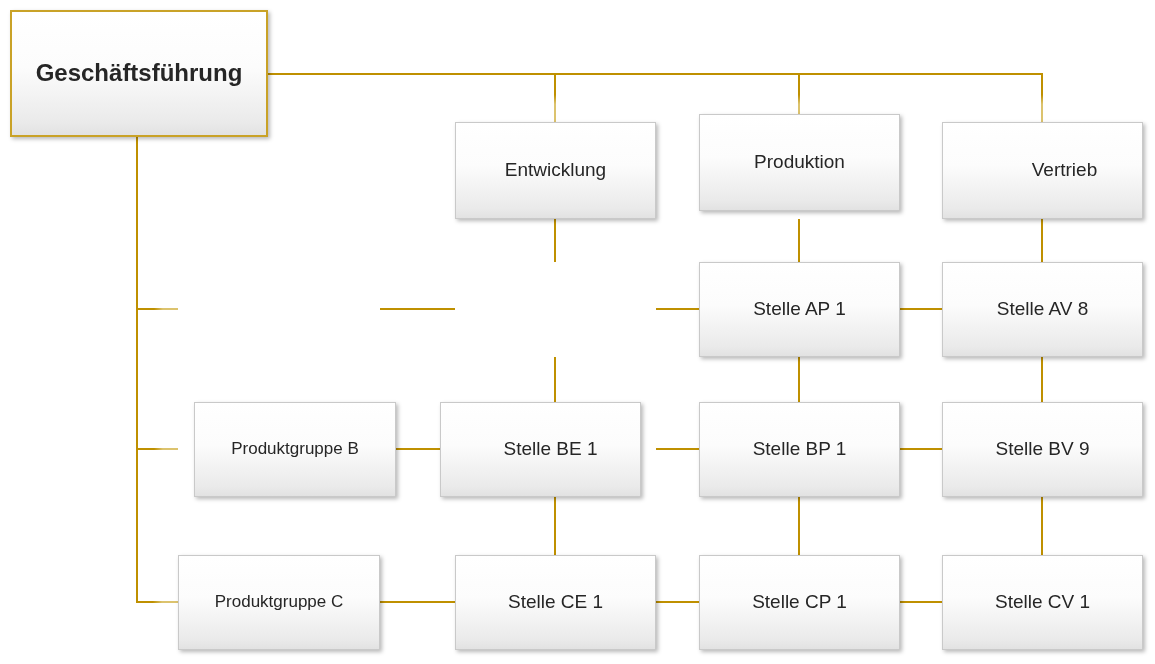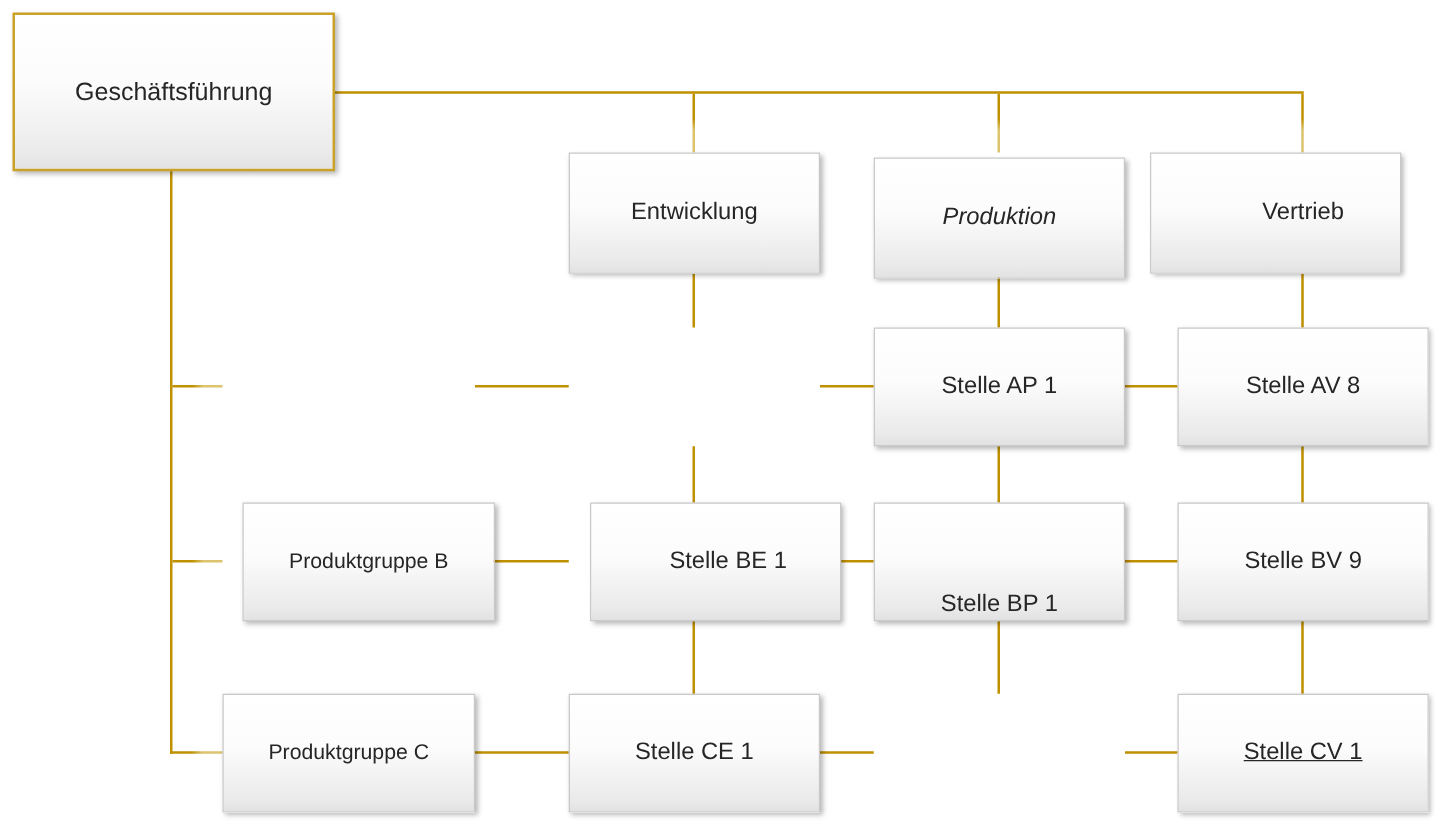--- a/index.html
+++ b/index.html
@@ -22,49 +22,50 @@
     display:flex;align-items:center;justify-content:center;text-align:center;
     background:linear-gradient(180deg,#ffffff 0%,#fcfcfc 45%,#eaeaea 90%,#e2e2e2 100%);
     border:1px solid var(--box-border);
     box-shadow:2px 2px 4px rgba(0,0,0,0.28);
     color:var(--text);
     font-size:19px;
     line-height:1.2;
   }
   .box.root{
     border:2px solid var(--root-border);
-    font-size:20px;
+    font-size:24px;
+    font-weight:bold;
   }
   .box.rowlabel{font-size:17px;}
   .line{position:absolute;}
   .h{height:2px;background:var(--line-dark);}
   .v{width:2px;background:var(--line-dark);}
   .v.fade{background:linear-gradient(180deg,var(--line-dark) 0%,var(--line-dark) 42%,var(--line-light) 62%,var(--line-light) 100%);}
   .h.fade{background:linear-gradient(90deg,var(--line-dark) 0%,var(--line-dark) 40%,var(--line-light) 62%,var(--line-light) 100%);}
 
   
   .pos-root{left:10px;top:10px;width:258px;height:127px;}
   
   .pos-col0{left:455px;top:122px;width:201px;height:97px;}
-  .pos-col1{left:699px;top:126px;width:201px;height:97px;font-style:italic;}
-  .pos-col2{left:920px;top:122px;width:201px;height:97px;padding-left:44px;}
+  .pos-col1{left:699px;top:114px;width:201px;height:97px;}
+  .pos-col2{left:942px;top:122px;width:201px;height:97px;padding-left:44px;}
   
   .pos-row0{left:178px;top:262px;width:202px;height:95px;}
   .pos-row1{left:178px;top:402px;width:202px;height:95px;margin-left:16px;}
   .pos-row2{left:178px;top:555px;width:202px;height:95px;justify-content:center;}
   
   .pos-c00{left:455px;top:262px;width:201px;height:95px;}
   .pos-c01{left:699px;top:262px;width:201px;height:95px;}
   .pos-c02{left:942px;top:262px;width:201px;height:95px;}
-  .pos-c10{left:472px;top:402px;width:201px;height:95px;padding-left:20px;}
-  .pos-c11{left:699px;top:402px;width:201px;height:95px;align-items:flex-end;}
+  .pos-c10{left:440px;top:402px;width:201px;height:95px;padding-left:20px;}
+  .pos-c11{left:699px;top:402px;width:201px;height:95px;}
   .pos-c12{left:942px;top:402px;width:201px;height:95px;}
   .pos-c20{left:455px;top:555px;width:201px;height:95px;}
   .pos-c21{left:699px;top:555px;width:201px;height:95px;}
-  .pos-c22{left:942px;top:555px;width:201px;height:95px;text-decoration:underline;}
+  .pos-c22{left:942px;top:555px;width:201px;height:95px;}
 </style>
 </head>
 <body>
 
 <div class="canvas">
 
   <div class="line h" style="left:268px;top:73px;width:775px;"></div>
   <div class="line v fade" style="left:554px;top:75px;height:47px;"></div>
   <div class="line v fade" style="left:798px;top:75px;height:47px;"></div>
   <div class="line v fade" style="left:1041px;top:75px;height:47px;"></div>
@@ -128,17 +129,20 @@
   </div>
   <div class="box pos-c11">
     <span>Stelle BP 1</span>
   </div>
   <div class="box pos-c12">
     <span>Stelle BV 9</span>
   </div>
   <div class="box pos-c20">
     <span>Stelle CE 1</span>
   </div>
+  <div class="box pos-c21">
+    <span>Stelle CP 1</span>
+  </div>
   <div class="box pos-c22">
     <span>Stelle CV 1</span>
   </div>
 
 </div>
 
 </body></html>

